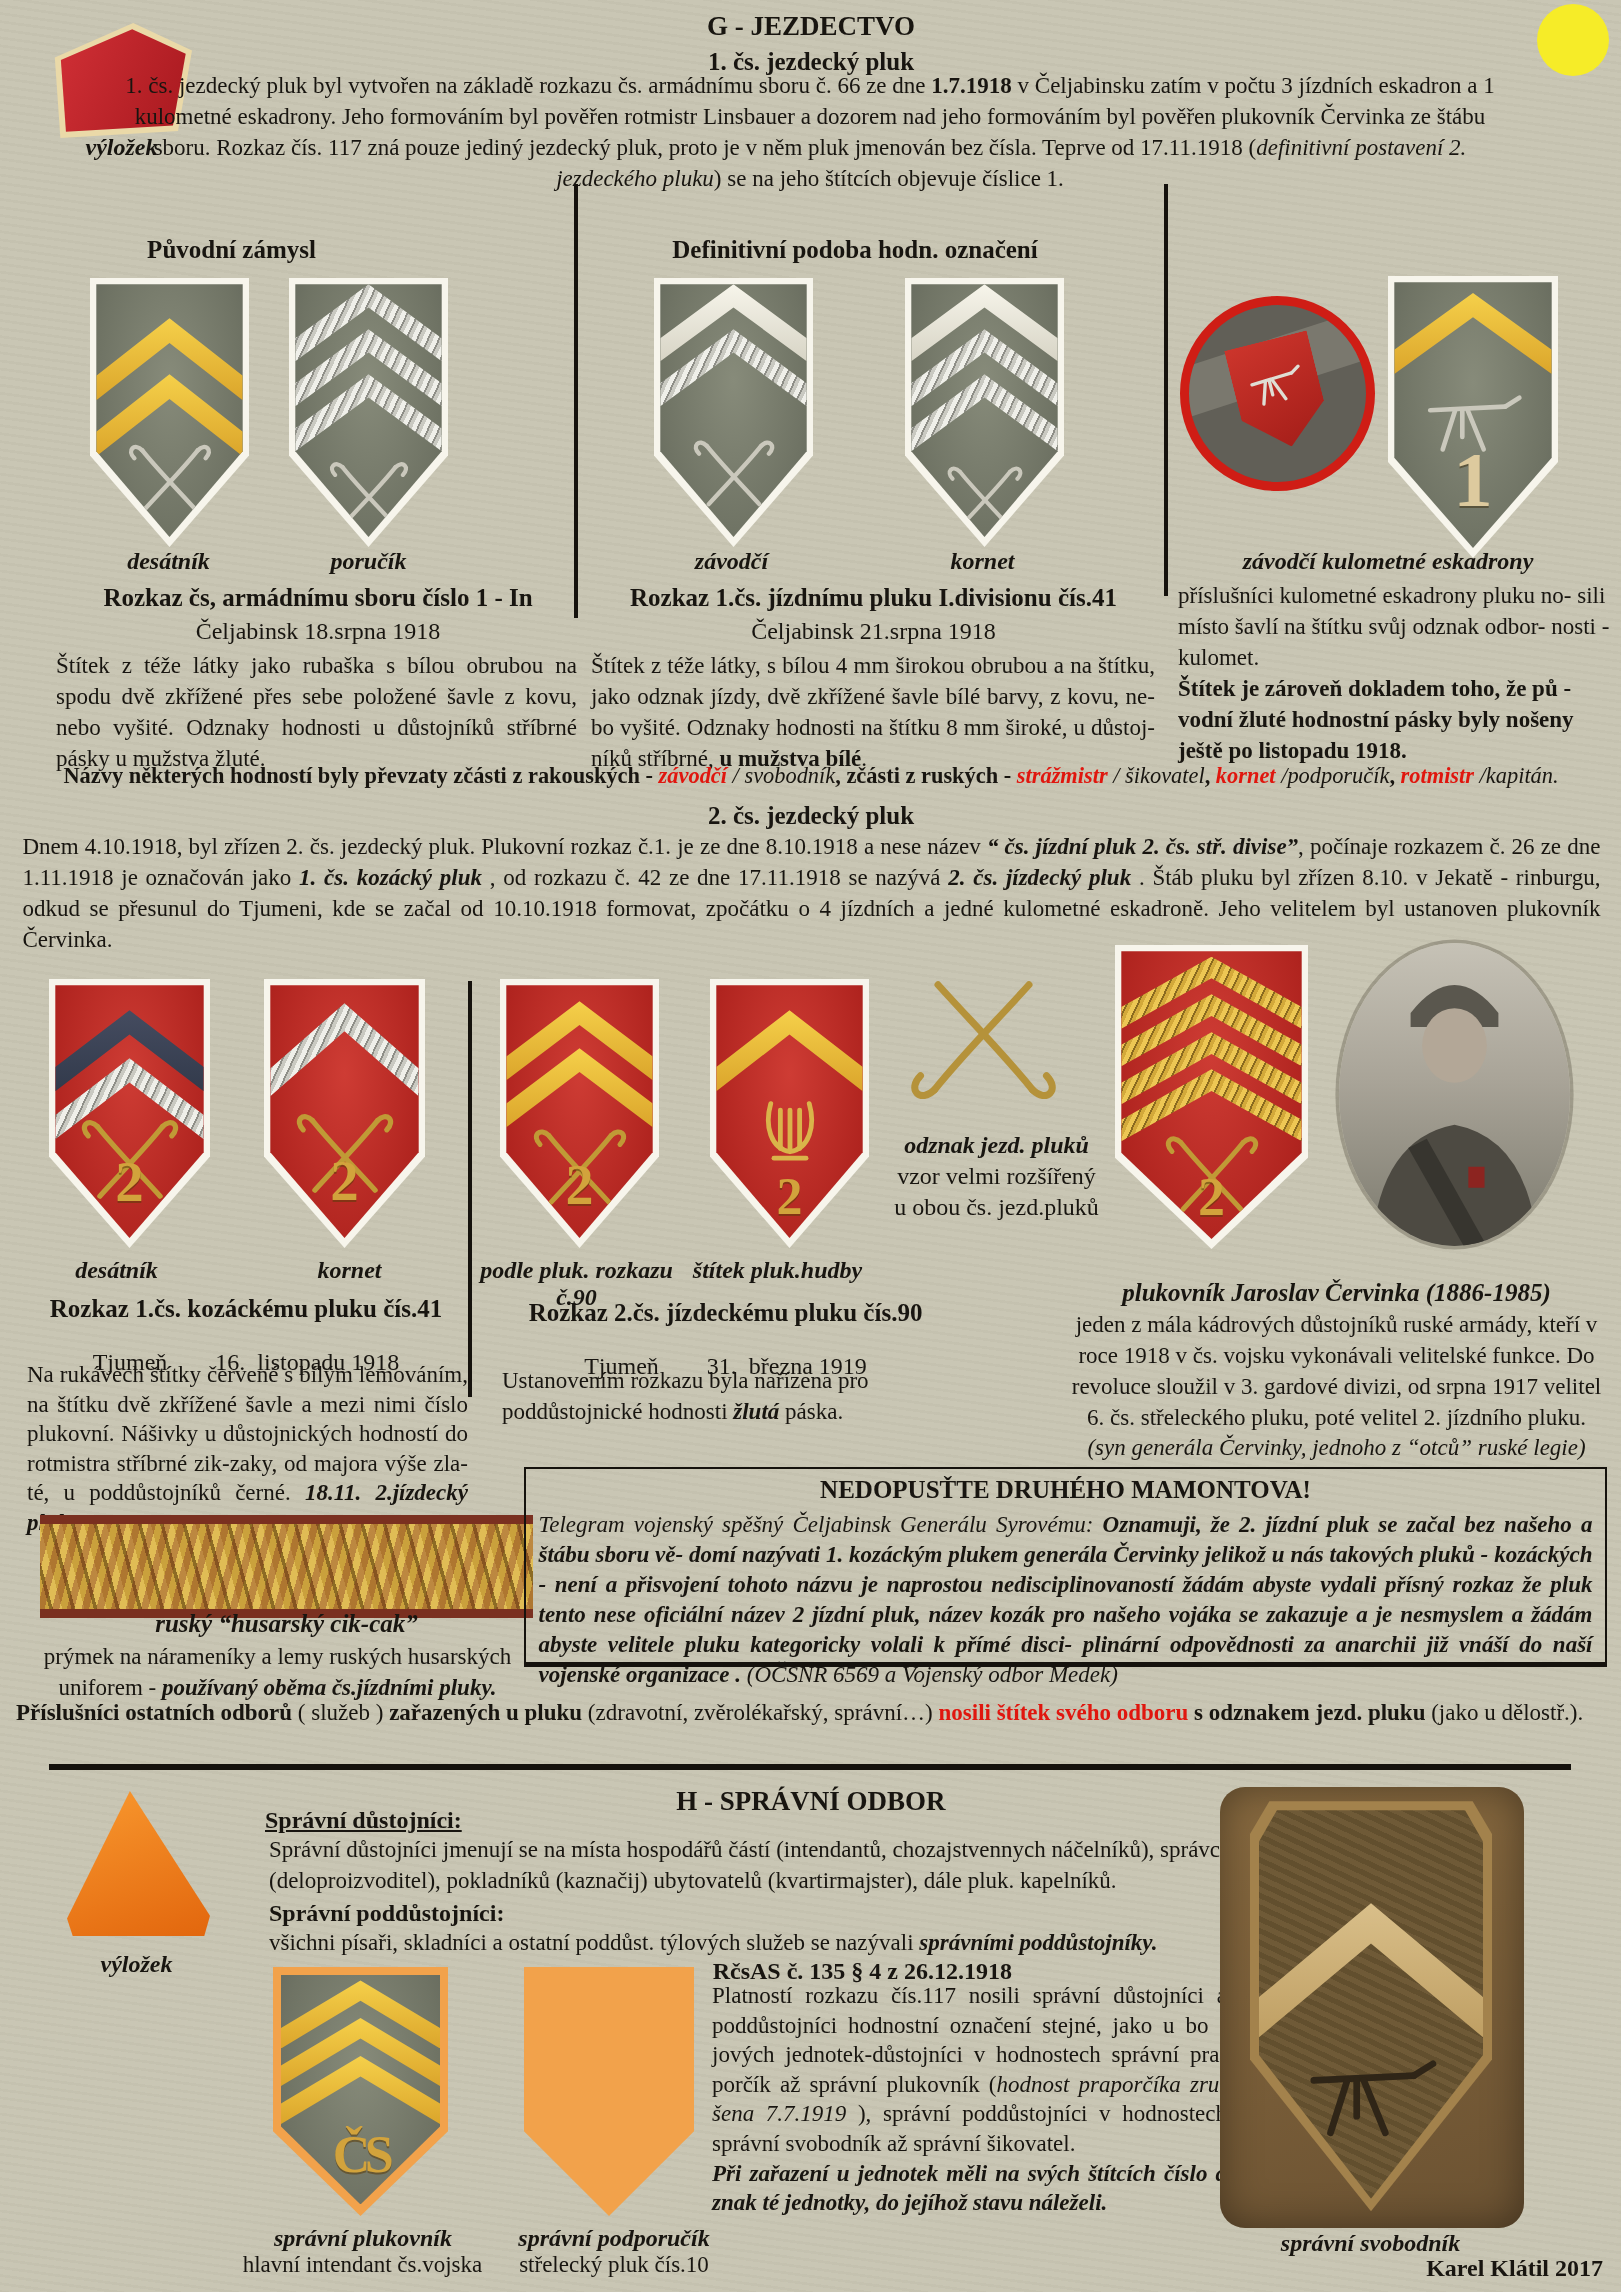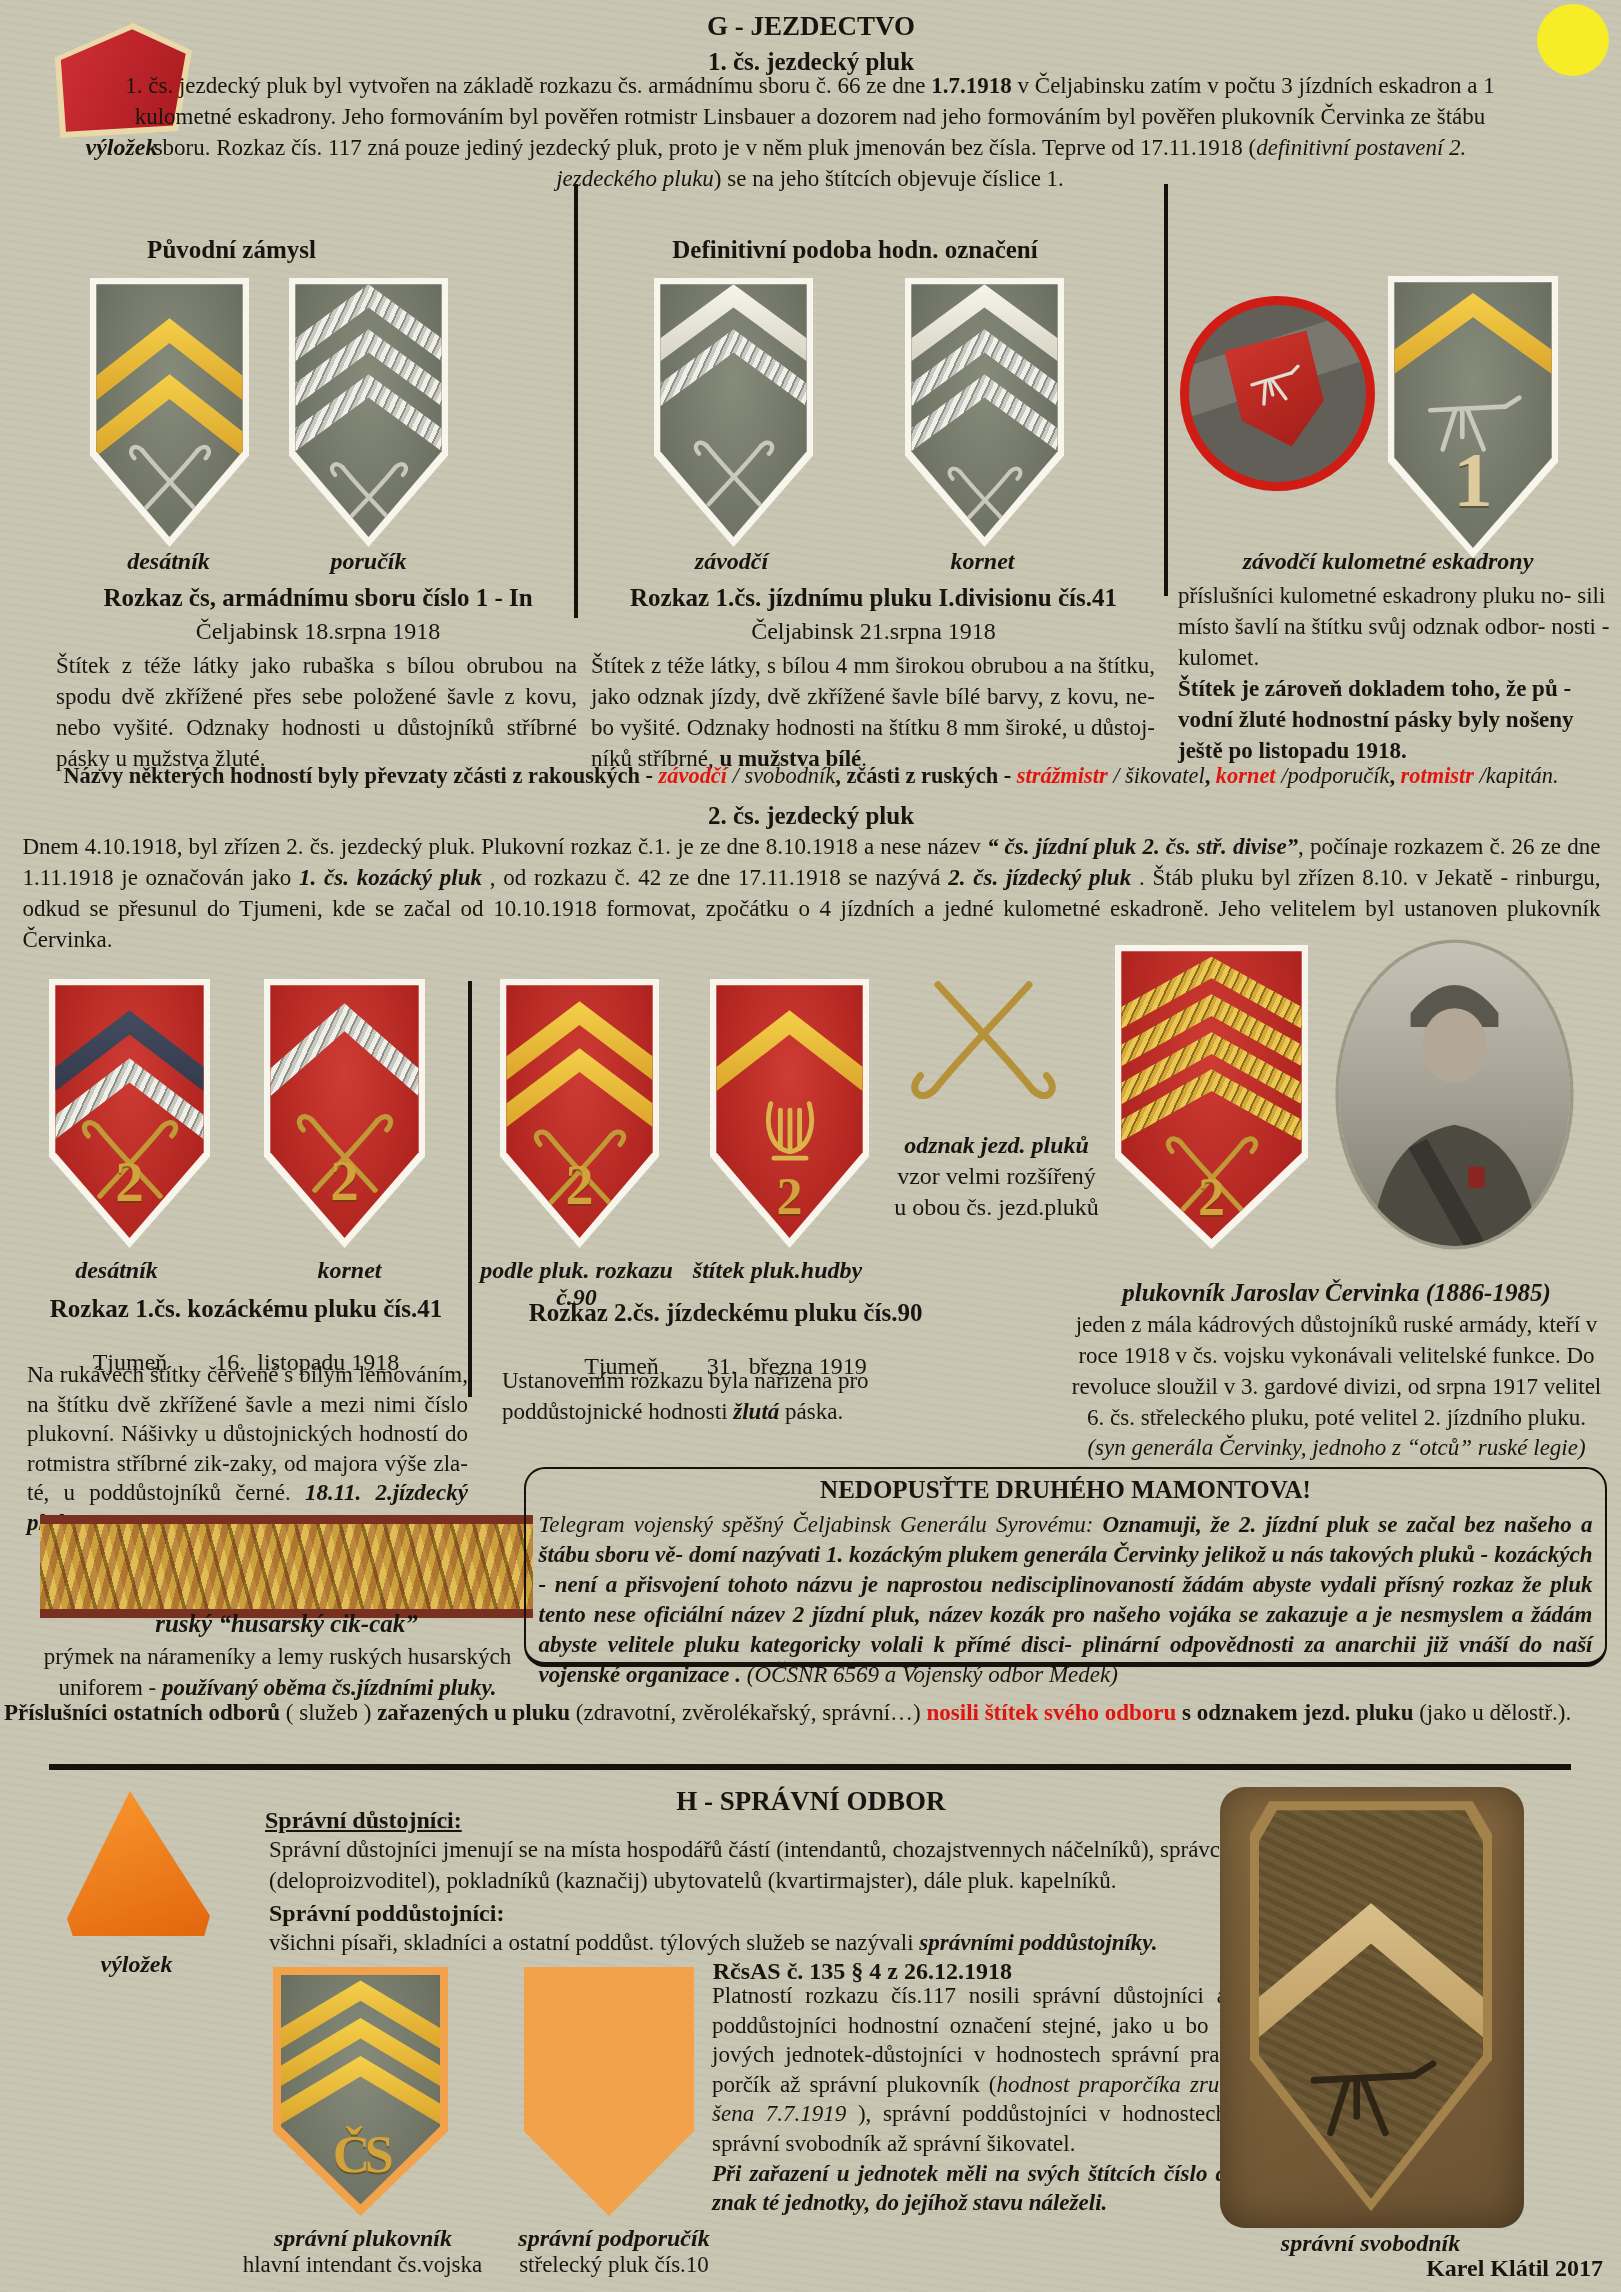--- a/index.html
+++ b/index.html
@@ -342,26 +342,26 @@
   <p class="abs txt" style="left:502px;top:1365px;width:448px;margin:0;"><span>Ustanovením rozkazu byla nařízena pro poddůstojnické hodnosti </span><span class="b i">žlutá</span><span> páska.</span></p>
 
   <div class="abs cap ctr" style="left:1061px;top:1279px;width:551px;font-size:25px;">plukovník Jaroslav Červinka (1886-1985)</div>
   <p class="abs txt ctr" style="left:1061px;top:1309px;width:551px;margin:0;">jeden z mála kádrových důstojníků ruské armády, kteří v roce 1918 v čs. vojsku vykonávali velitelské funkce. Do revoluce sloužil v 3. gardové divizi, od srpna 1917 velitel 6. čs. střeleckého pluku, poté velitel 2. jízdního pluku.</p>
   <div class="abs i ctr" style="left:1061px;top:1435px;width:551px;font-size:23px;">(syn generála Červinky, jednoho z “otců” ruské legie)</div>
 
   <div class="braid" style="left:40px;top:1515px;width:493px;height:85px;"></div>
   <div class="abs cap ctr" style="left:85px;top:1610px;width:403px;font-size:25px;">ruský “husarský cik-cak”</div>
   <div class="abs ctr txt" style="left:18px;top:1641px;width:519px;"><span>prýmek na nárameníky a lemy ruských husarských</span><br><span>uniforem - </span><span class="b i">používaný oběma čs.jízdními pluky.</span></div>
 
-  <div class="box" style="left:524px;top:1467px;width:1079px;height:193px;border-radius:21px;">
+  <div class="box" style="left:524px;top:1467px;width:1079px;height:193px;">
     <div class="ctr b" style="margin-top:7.2px;font-size:25px;">NEDOPUSŤTE DRUHÉHO MAMONTOVA!</div>
     <p class="jst i" style="margin:5.4px 12.5px 0 12.5px;font-size:23px;line-height:30px;"><span>Telegram vojenský spěšný Čeljabinsk Generálu Syrovému: </span><span class="b">Oznamuji, že 2. jízdní pluk se začal bez našeho a štábu sboru vě- domí nazývati 1. kozáckým plukem generála Červinky jelikož u nás  takových pluků - kozáckých - není a přisvojení tohoto názvu je naprostou nedisciplinovaností žádám abyste vydali přísný rozkaz že pluk tento nese oficiální název  2 jízdní pluk, název kozák pro našeho vojáka se zakazuje a je nesmyslem a žádám abyste velitele pluku kategoricky volali k přímé disci- plinární odpovědnosti za anarchii již vnáší do naší vojenské organizace . </span><span>(OČSNR 6569 a Vojenský odbor Medek)</span></p>
   </div>
 
-  <div class="abs ctr nw" style="left:4px;top:1700px;width:1364px;font-size:23px;"><span class="b">Příslušníci ostatních odborů</span><span> ( služeb ) </span><span class="b">zařazených u pluku</span><span> (zdravotní, zvěrolékařský, správní…) </span><span class="red b">nosili štítek svého odboru</span><span> </span><span class="b">s odznakem jezd. pluku</span><span> (jako u dělostř.).</span></div>
+  <div class="abs ctr nw" style="left:16px;top:1700px;width:1364px;font-size:23px;"><span class="b">Příslušníci ostatních odborů</span><span> ( služeb ) </span><span class="b">zařazených u pluku</span><span> (zdravotní, zvěrolékařský, správní…) </span><span class="red b">nosili štítek svého odboru</span><span> </span><span class="b">s odznakem jezd. pluku</span><span> (jako u dělostř.).</span></div>
 
   <div class="hrule" style="left:49px;top:1764px;width:1522px;"></div>
 
   <div class="abs h1 ctr" style="left:0;top:1786px;width:1622px;">H - SPRÁVNÍ ODBOR</div>
 
   <div class="patch-or" style="left:67px;top:1791px;width:143px;height:145px;"></div>
   <div class="abs cap ctr" style="left:47px;top:1951px;width:179px;">výložek</div>
 
   <div class="abs b" style="left:265px;top:1807px;font-size:24px;text-decoration:underline;">Správní důstojníci:</div>
   <p class="abs txt" style="left:269px;top:1834px;width:1164px;margin:0;">Správní důstojníci jmenují se na místa hospodářů částí (intendantů, chozajstvennych náčelníků), správců kanceláří (deloproizvoditel), pokladníků (kaznačij) ubytovatelů (kvartirmajster), dále pluk. kapelníků.</p>

